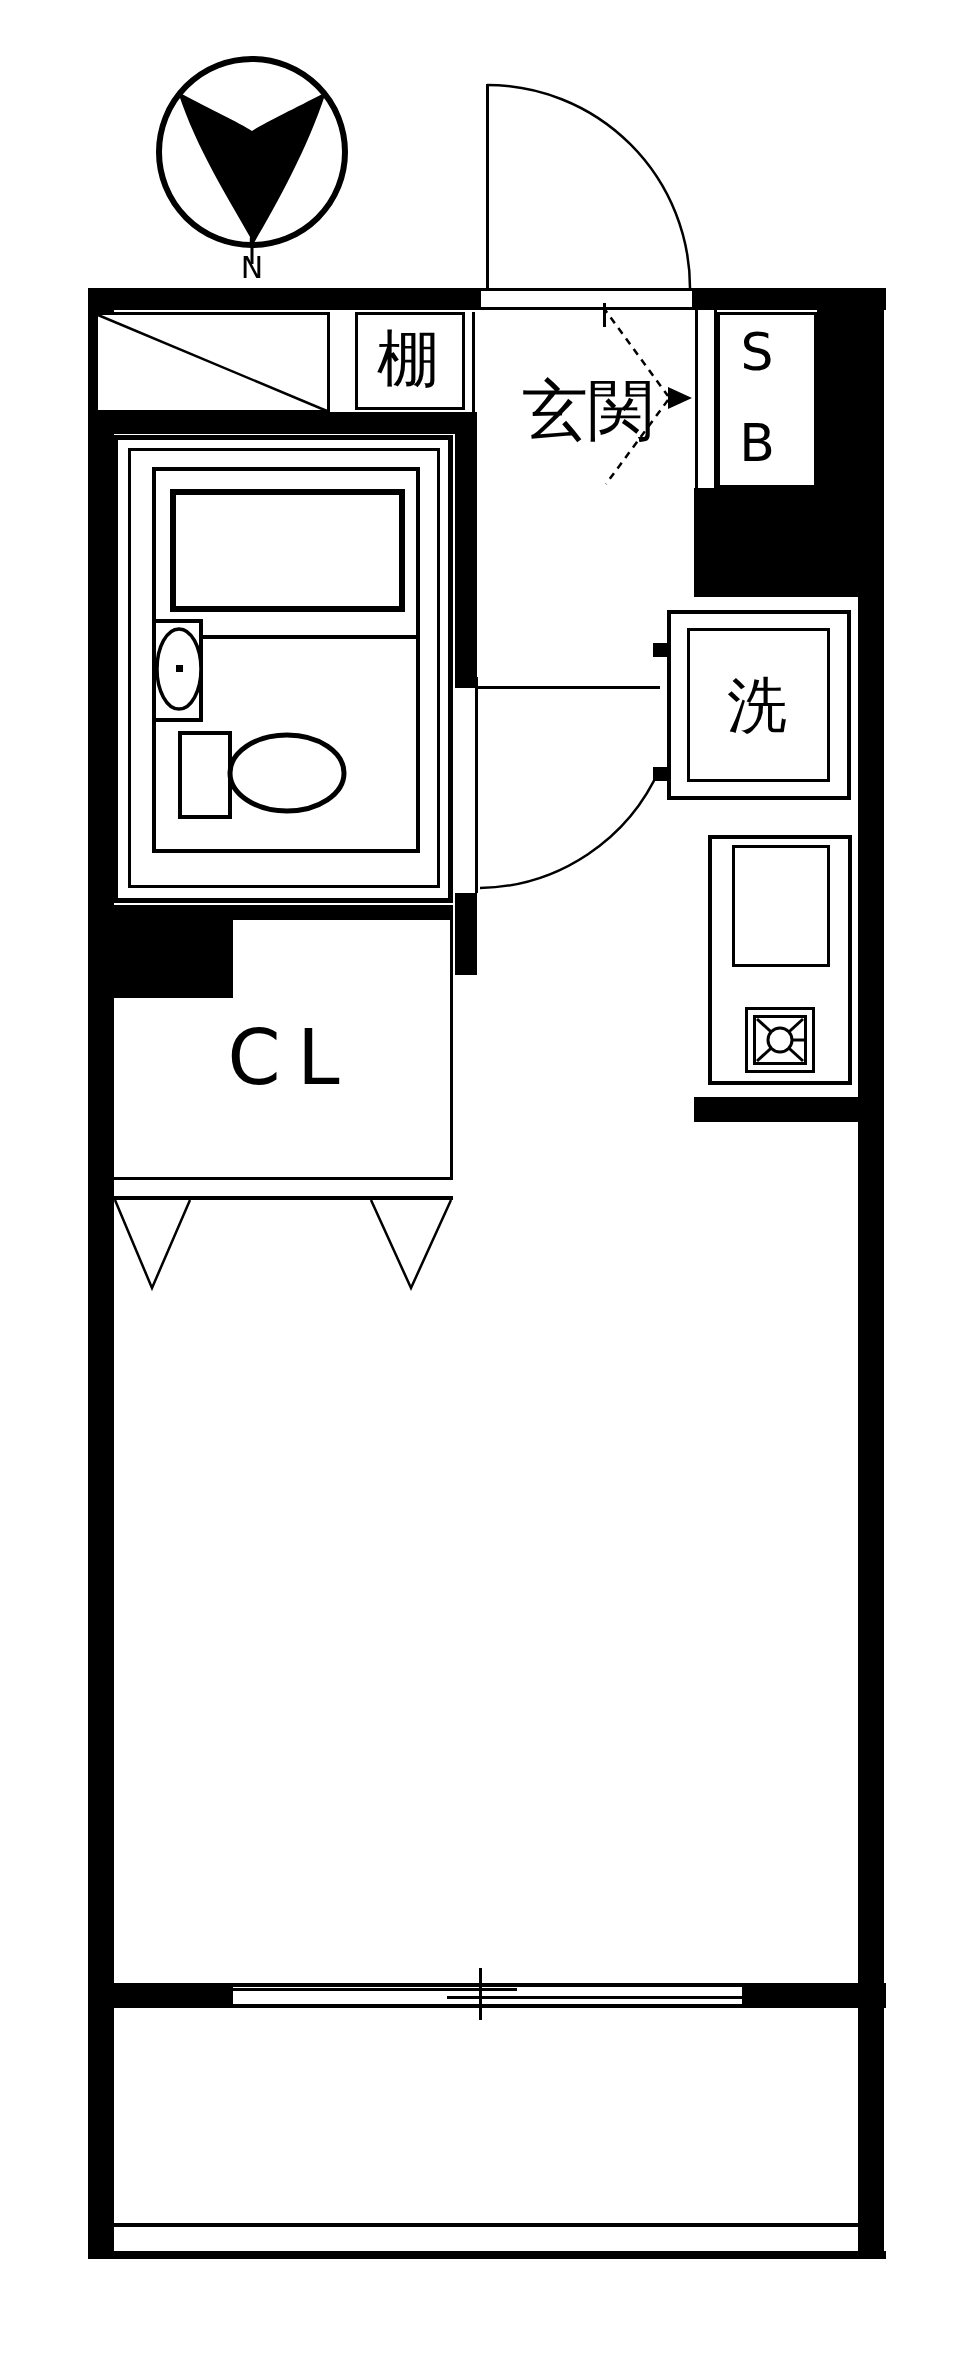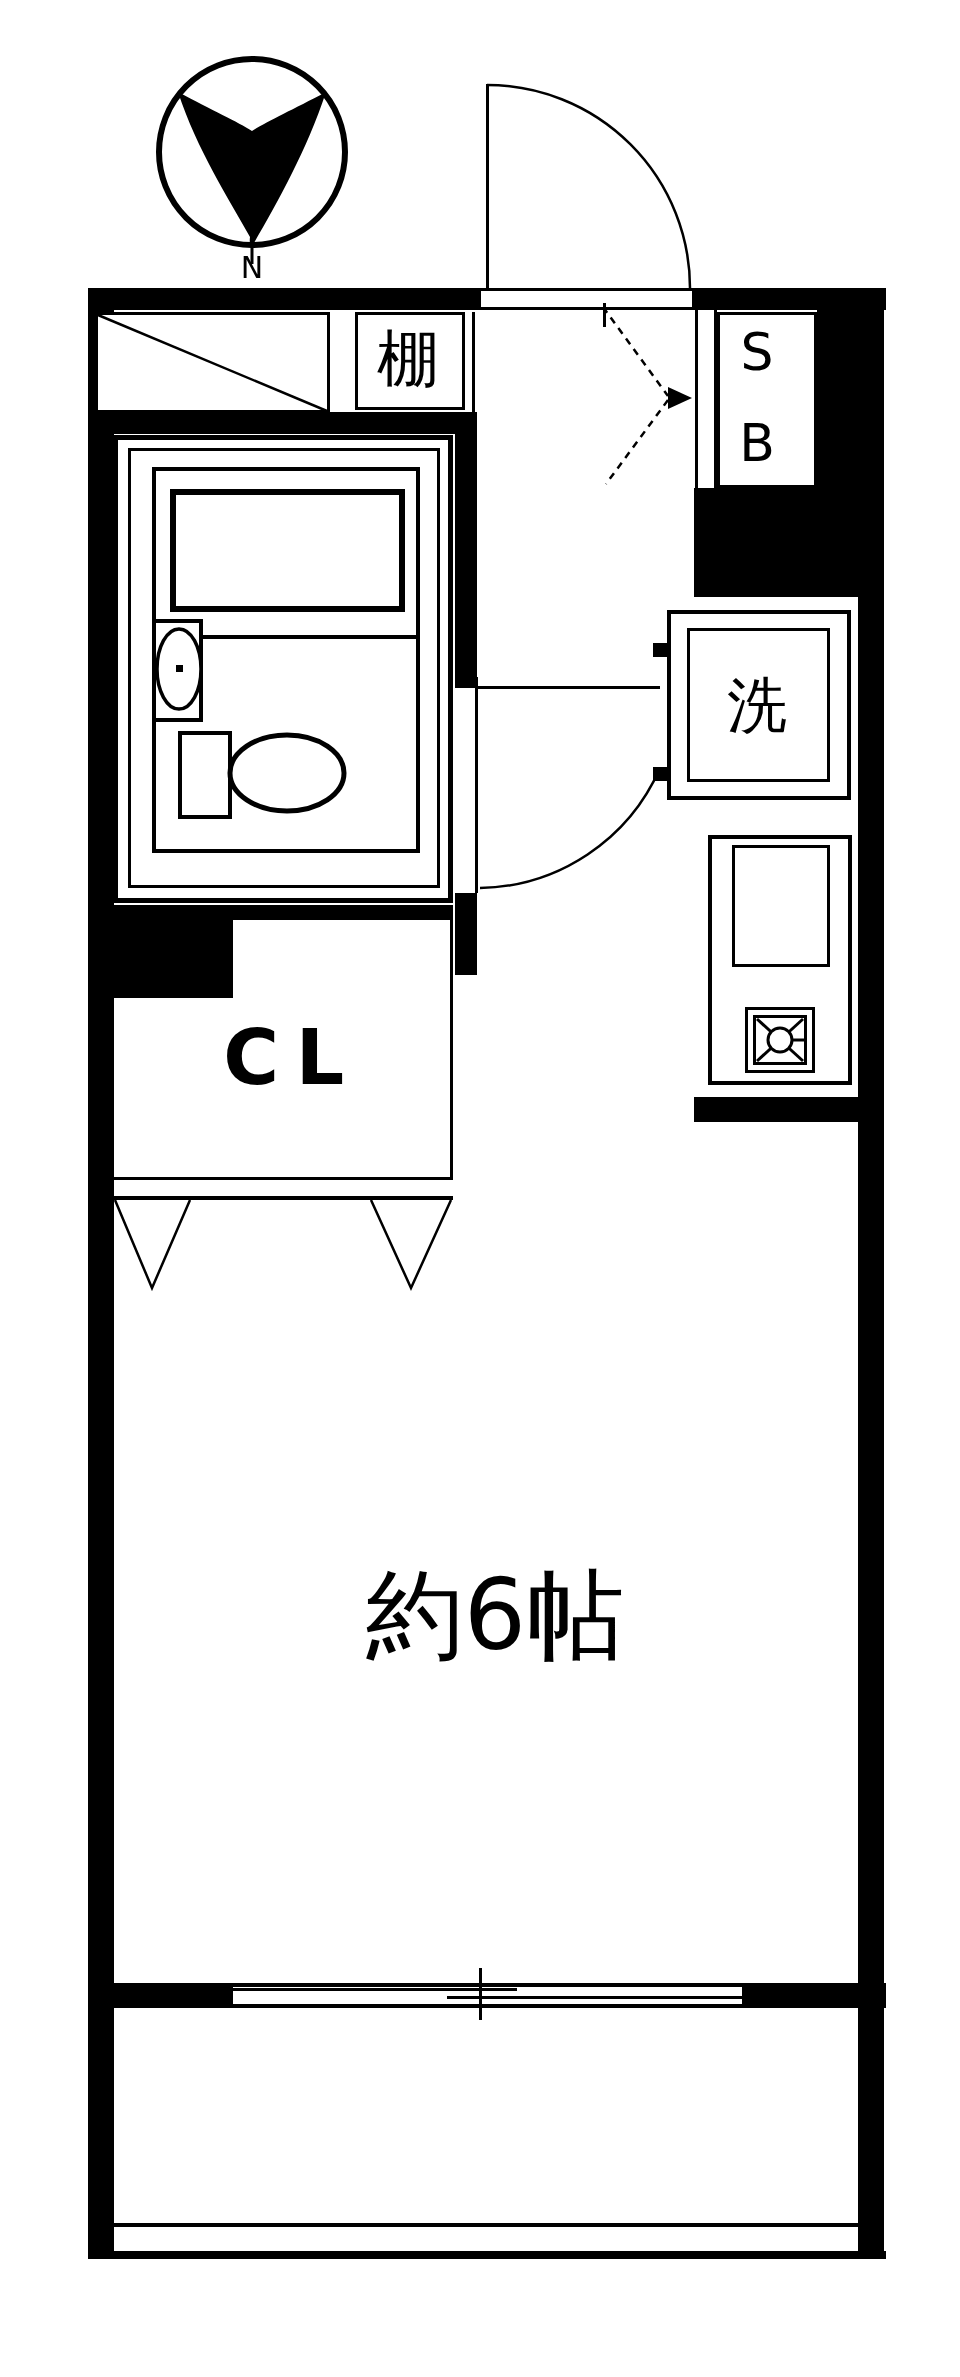--- a/index.html
+++ b/index.html
@@ -112,19 +112,19 @@
       <circle cx="780" cy="1040" r="12" fill="#fff" stroke="#000" stroke-width="3"></circle>
       <line x1="792" y1="1040" x2="806" y2="1040" stroke="#000" stroke-width="3"></line>
     </g>
 
     <polyline points="115,1200 152,1288 190,1200" fill="none" stroke="#000" stroke-width="2.5"></polyline>
     <polyline points="371,1200 411,1288 451,1200" fill="none" stroke="#000" stroke-width="2.5"></polyline>
   </svg>
 
   <div class="label" style="left:222px;top:252px;width:60px;font-size:30px;">N</div>
   <div class="label" style="left:351px;top:326px;width:114px;font-size:62px;">棚</div>
+  <div class="label" style="left:478px;top:376px;width:220px;font-size:66px;">玄関</div>
   <div class="label" style="left:727px;top:325px;width:60px;font-size:52px;">S</div>
   <div class="label" style="left:727px;top:416px;width:60px;font-size:52px;">B</div>
   <div class="label" style="left:727px;top:674px;width:60px;font-size:60px;">洗</div>
-  <div class="label" style="left:192px;top:1018px;width:200px;font-size:76px;letter-spacing:0.22em;font-weight:bold;">CL</div>
-  <div class="label" style="left:295px;top:1564px;width:400px;font-size:98px;">約6帖</div>
+  <div class="label" style="left:192px;top:1018px;width:200px;font-size:76px;letter-spacing:0.22em;">CL</div>
 
 </div>
 
 </body></html>

